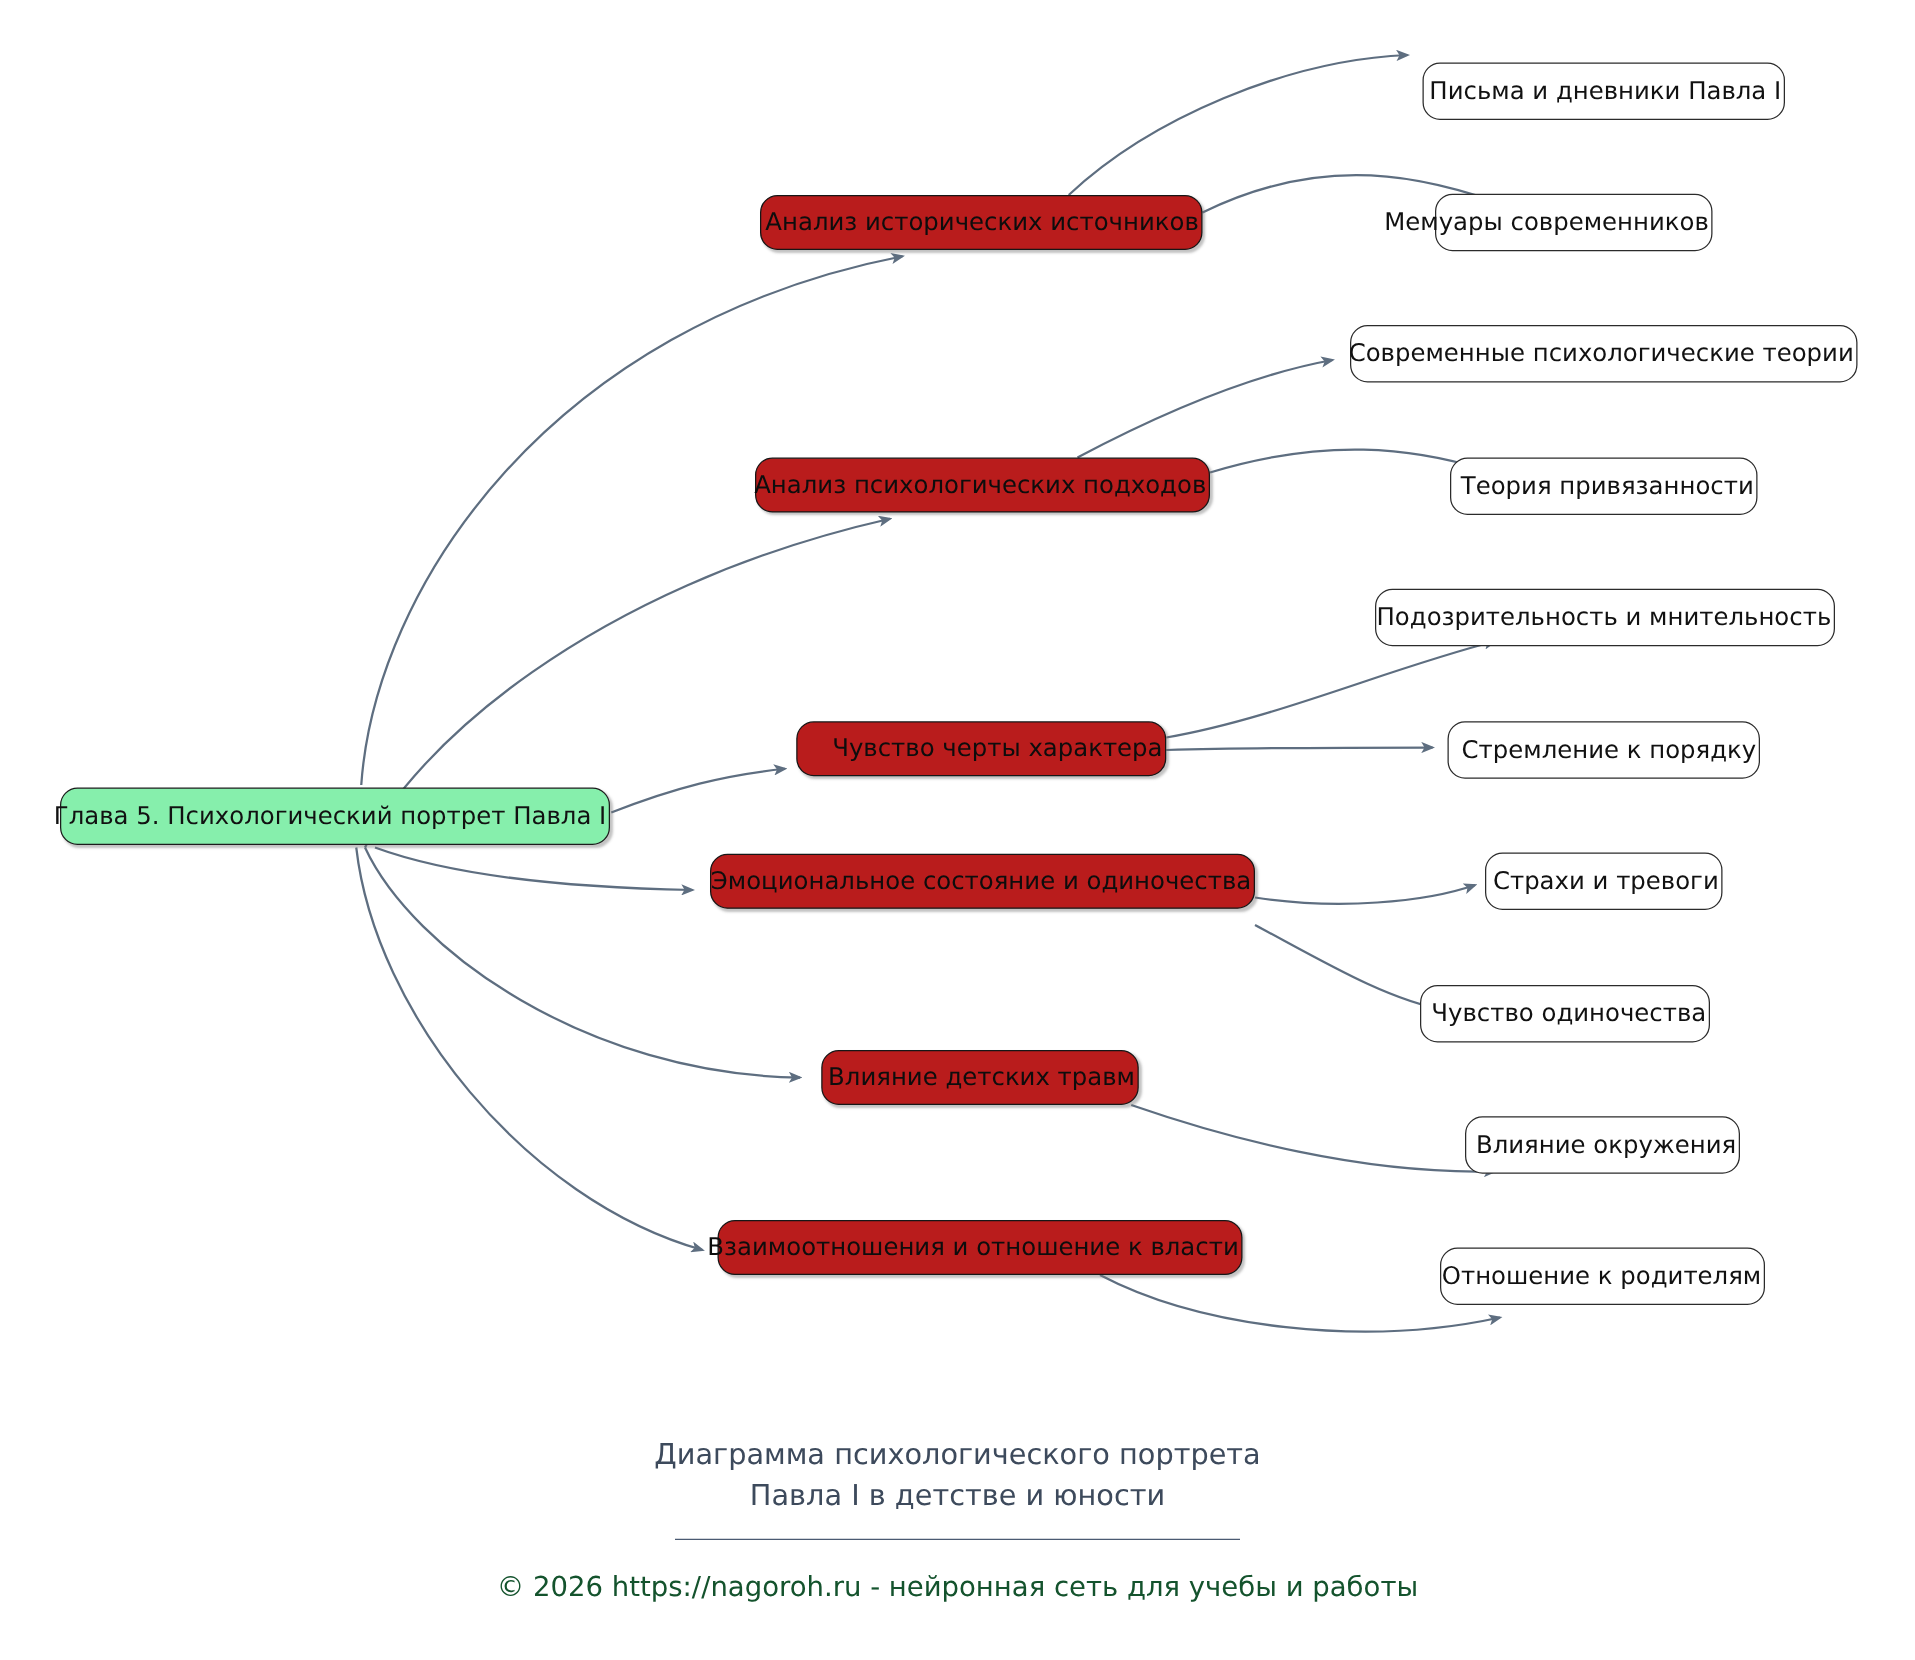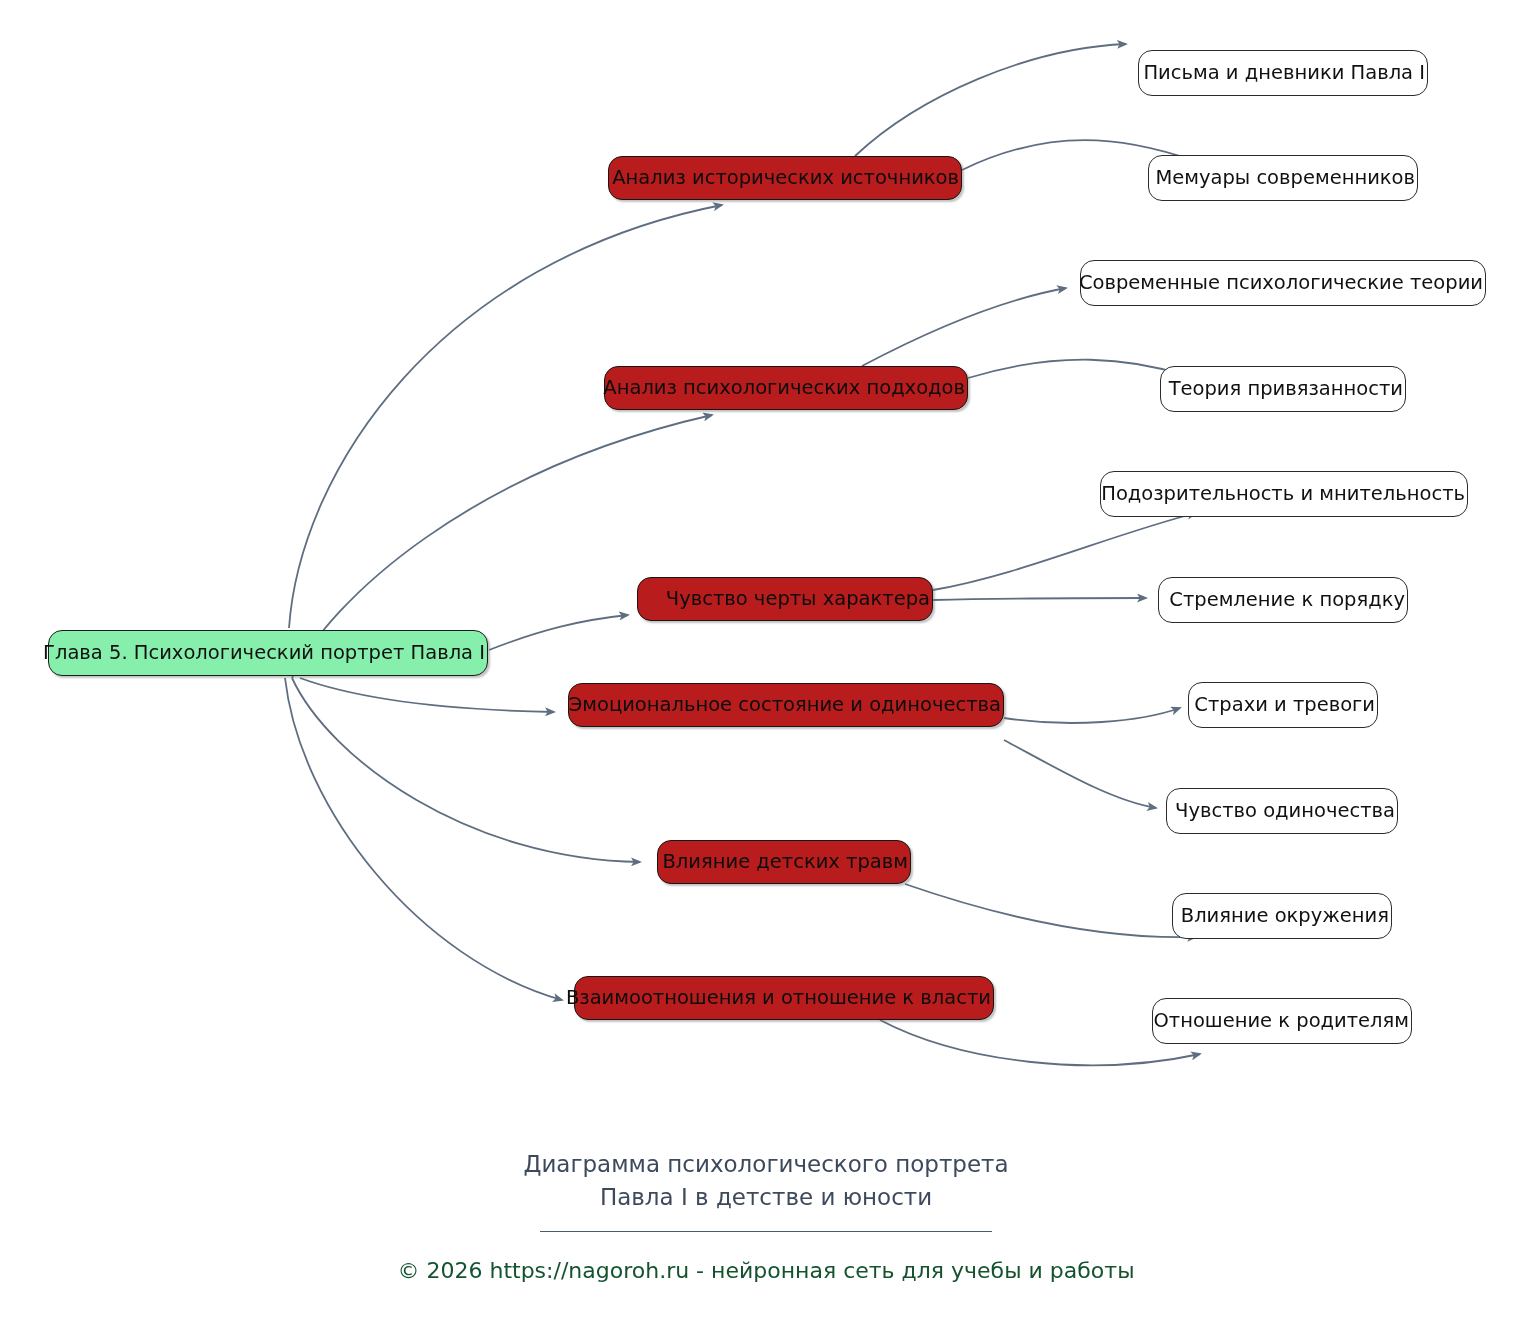--- a/index.html
+++ b/index.html
@@ -130,21 +130,21 @@
   <div class="node root" style="left:48px; top:630px; width:440px; height:46px;">
     <span class="node-label">Глава 5. Психологический портрет Павла I</span>
   </div>
 
   <div class="node branch" style="left:608px; top:156px; width:354px; height:44px;">
     <span class="node-label">Анализ исторических источников</span>
   </div>
   <div class="node leaf" style="left:1138px; top:50px; width:290px; height:46px;">
     <span class="node-label">Письма и дневники Павла I</span>
   </div>
-  <div class="node leaf" style="left:1148px; top:155px; width:270px; height:46px;">
+  <div class="node leaf" style="left:1148px; top:155px; width:222px; height:46px;">
     <span class="node-label">Мемуары современников</span>
   </div>
 
   <div class="node branch" style="left:604px; top:366px; width:364px; height:44px;">
     <span class="node-label">Анализ психологических подходов</span>
   </div>
   <div class="node leaf" style="left:1080px; top:260px; width:406px; height:46px;">
     <span class="node-label">Современные психологические теории</span>
   </div>
   <div class="node leaf" style="left:1160px; top:366px; width:246px; height:46px;">
@@ -160,21 +160,21 @@
   <div class="node leaf" style="left:1158px; top:577px; width:250px; height:46px;">
     <span class="node-label">Стремление к порядку</span>
   </div>
 
   <div class="node branch" style="left:568px; top:683px; width:436px; height:44px;">
     <span class="node-label">Эмоциональное состояние и одиночества</span>
   </div>
   <div class="node leaf" style="left:1188px; top:682px; width:190px; height:46px;">
     <span class="node-label">Страхи и тревоги</span>
   </div>
-  <div class="node leaf" style="left:1166px; top:788px; width:232px; height:46px;">
+  <div class="node leaf" style="left:1136px; top:788px; width:232px; height:46px;">
     <span class="node-label">Чувство одиночества</span>
   </div>
 
   <div class="node branch" style="left:657px; top:840px; width:254px; height:44px;">
     <span class="node-label">Влияние детских травм</span>
   </div>
   <div class="node branch" style="left:574px; top:976px; width:420px; height:44px;">
     <span class="node-label">Взаимоотношения и отношение к власти</span>
   </div>
 

